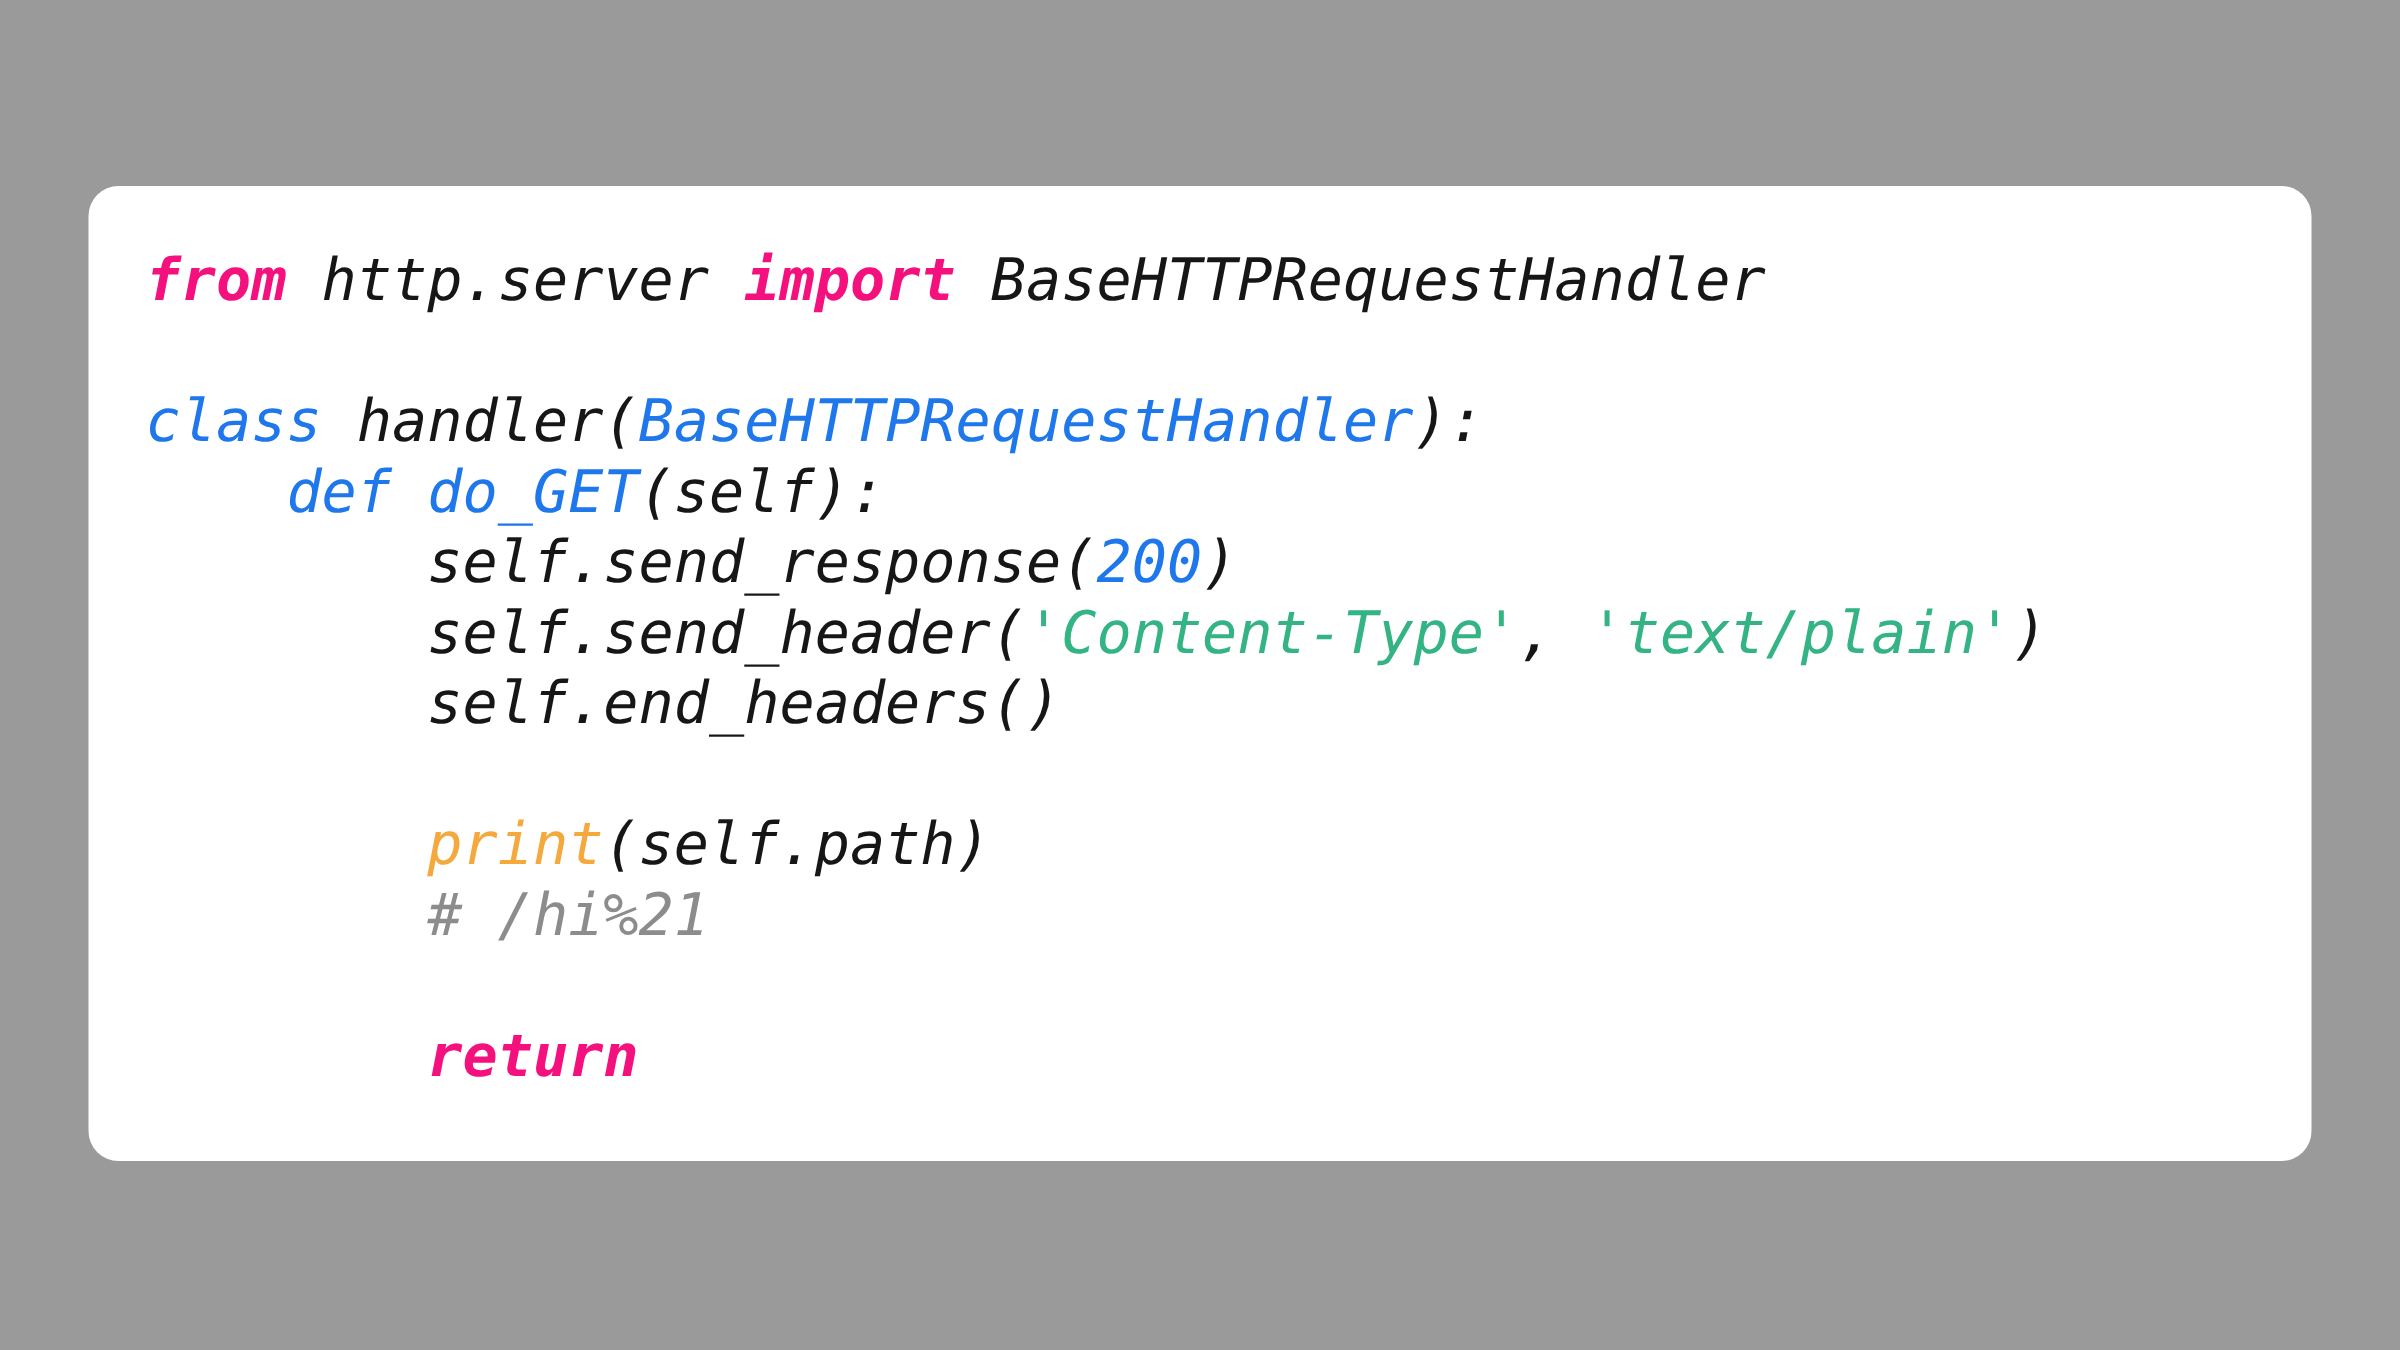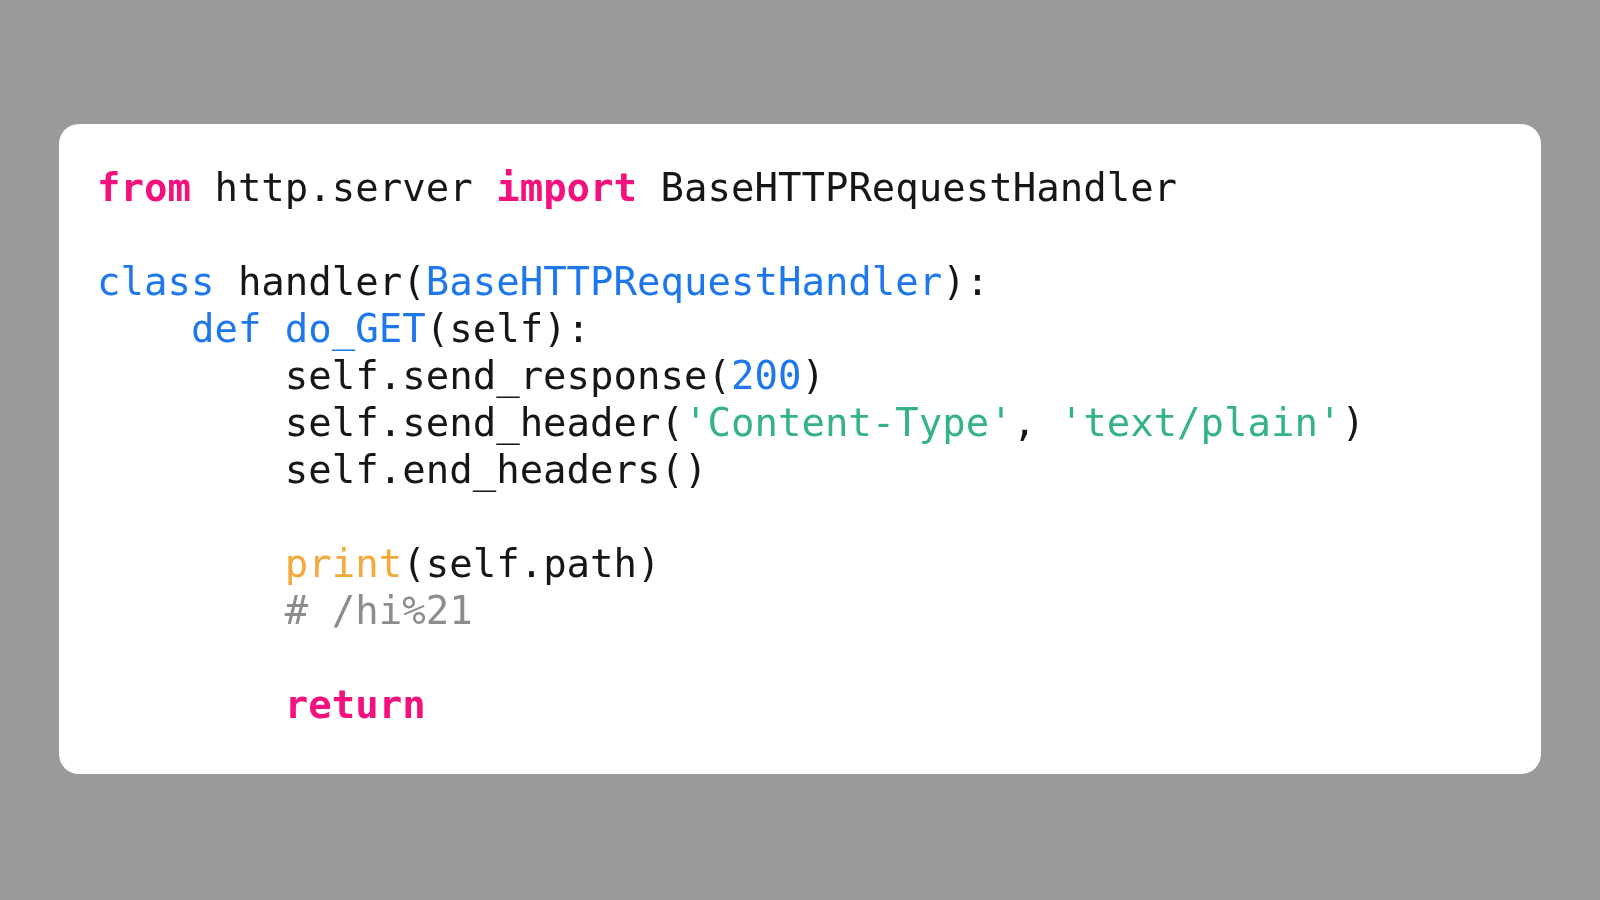--- a/index.html
+++ b/index.html
@@ -35,17 +35,17 @@
     white-space: pre;
     letter-spacing: 0;
   }
   .code-line {
     height: 47px;
   }
 </style>
 </head>
 <body>
 
-<div class="stage" style="background: rgb(154, 154, 154);">
+<div class="stage" style="background: rgb(154, 154, 154); font-style: italic;">
   <div class="card" style="background: rgb(255, 255, 255);">
     <div class="code-block"><div class="code-line"><span style="color: rgb(245, 17, 125); font-weight: bold;">from</span><span style="color: rgb(22, 22, 22);"> http.server </span><span style="color: rgb(245, 17, 125); font-weight: bold;">import</span><span style="color: rgb(22, 22, 22);"> BaseHTTPRequestHandler</span></div><div class="code-line">&nbsp;</div><div class="code-line"><span style="color: rgb(31, 120, 235);">class</span><span style="color: rgb(22, 22, 22);"> handler(</span><span style="color: rgb(31, 120, 235);">BaseHTTPRequestHandler</span><span style="color: rgb(22, 22, 22);">):</span></div><div class="code-line"><span style="color: rgb(22, 22, 22);">    </span><span style="color: rgb(31, 120, 235);">def</span><span style="color: rgb(22, 22, 22);"> </span><span style="color: rgb(31, 120, 235);">do_GET</span><span style="color: rgb(22, 22, 22);">(self):</span></div><div class="code-line"><span style="color: rgb(22, 22, 22);">        self.send_response(</span><span style="color: rgb(31, 120, 235);">200</span><span style="color: rgb(22, 22, 22);">)</span></div><div class="code-line"><span style="color: rgb(22, 22, 22);">        self.send_header(</span><span style="color: rgb(52, 179, 132);">'Content-Type'</span><span style="color: rgb(22, 22, 22);">, </span><span style="color: rgb(52, 179, 132);">'text/plain'</span><span style="color: rgb(22, 22, 22);">)</span></div><div class="code-line"><span style="color: rgb(22, 22, 22);">        self.end_headers()</span></div><div class="code-line">&nbsp;</div><div class="code-line"><span style="color: rgb(22, 22, 22);">        </span><span style="color: rgb(245, 168, 59);">print</span><span style="color: rgb(22, 22, 22);">(self.path)</span></div><div class="code-line"><span style="color: rgb(140, 140, 140);">        # /hi%21</span></div><div class="code-line">&nbsp;</div><div class="code-line"><span style="color: rgb(22, 22, 22);">        </span><span style="color: rgb(245, 17, 125); font-weight: bold;">return</span></div></div>
   </div>
 </div>
 
 </body></html>

